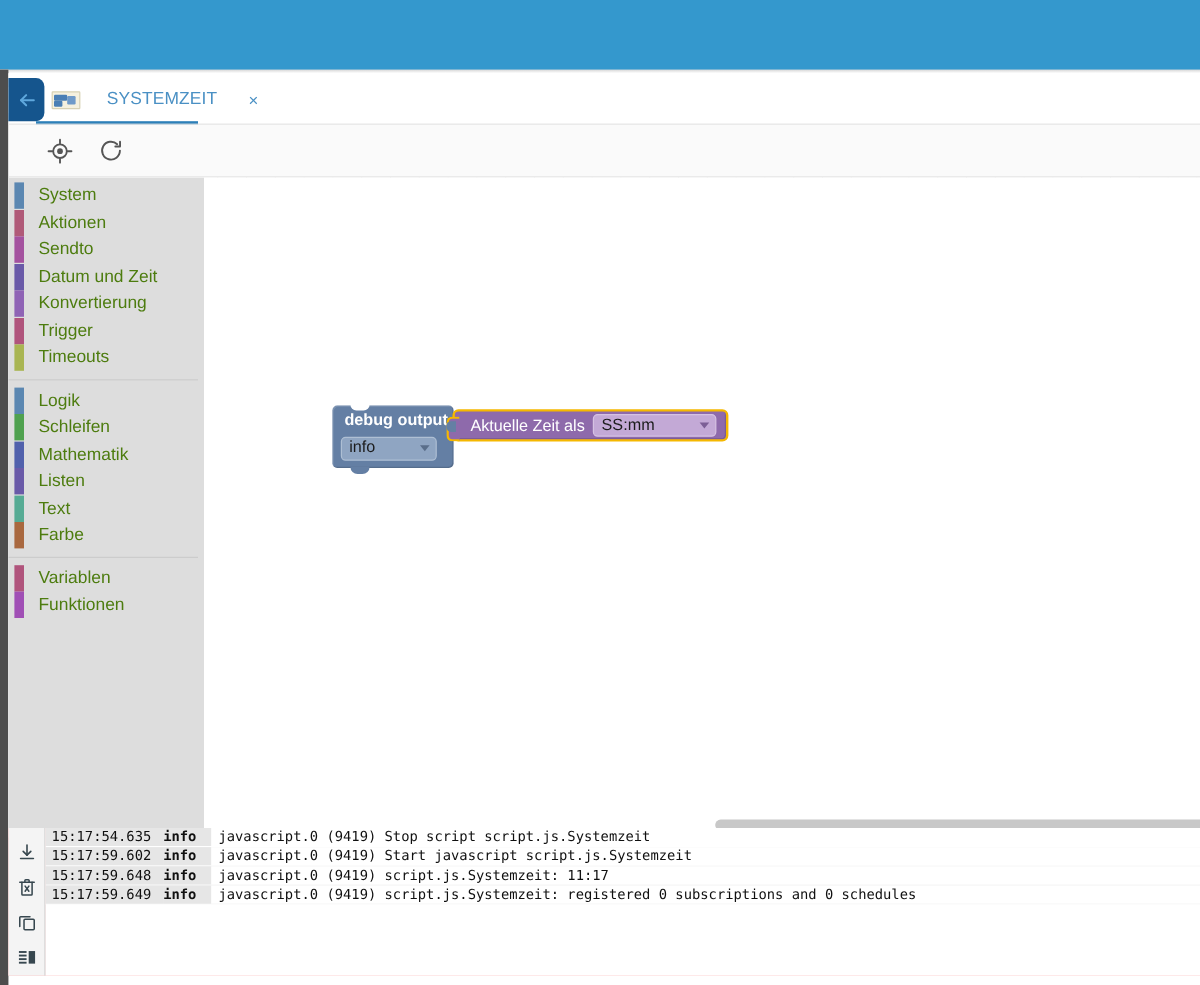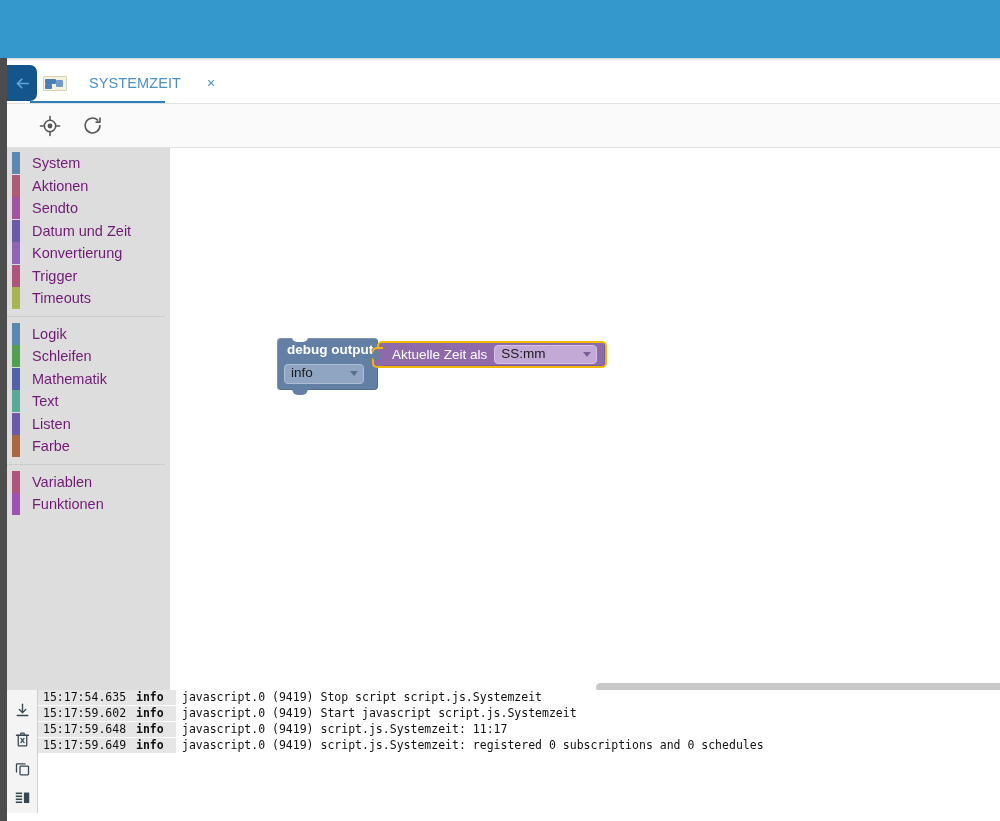--- a/index.html
+++ b/index.html
@@ -160,21 +160,21 @@
     cursor: pointer;
     padding-left: 5px;
   }
   .cat-swatch {
     width: 8px; height: 22px;
     flex: none;
     margin-right: 12px;
   }
   .cat-label {
     font-size: 14.5px;
-    color: #701a75;
+    color: #4d7c0f;
     white-space: nowrap;
   }
   .cat-sep {
     height: 1px;
     background: #cccccc;
     margin: 6px 5px 6px 0px;
   }
 
   
   .canvas {
@@ -500,26 +500,26 @@
         </div>
         <div class="cat-row">
           <span class="cat-swatch" style="background:#4fa14f"></span>
           <span class="cat-label">Schleifen</span>
         </div>
         <div class="cat-row">
           <span class="cat-swatch" style="background:#5161ac"></span>
           <span class="cat-label">Mathematik</span>
         </div>
         <div class="cat-row">
+          <span class="cat-swatch" style="background:#6a5aa8"></span>
+          <span class="cat-label">Listen</span>
+        </div>
+        <div class="cat-row">
           <span class="cat-swatch" style="background:#56ab94"></span>
           <span class="cat-label">Text</span>
-        </div>
-        <div class="cat-row">
-          <span class="cat-swatch" style="background:#6a5aa8"></span>
-          <span class="cat-label">Listen</span>
         </div>
         <div class="cat-row">
           <span class="cat-swatch" style="background:#a9683f"></span>
           <span class="cat-label">Farbe</span>
         </div>
       </div>
 
       <div class="cat-sep"></div>
 
       <div>

